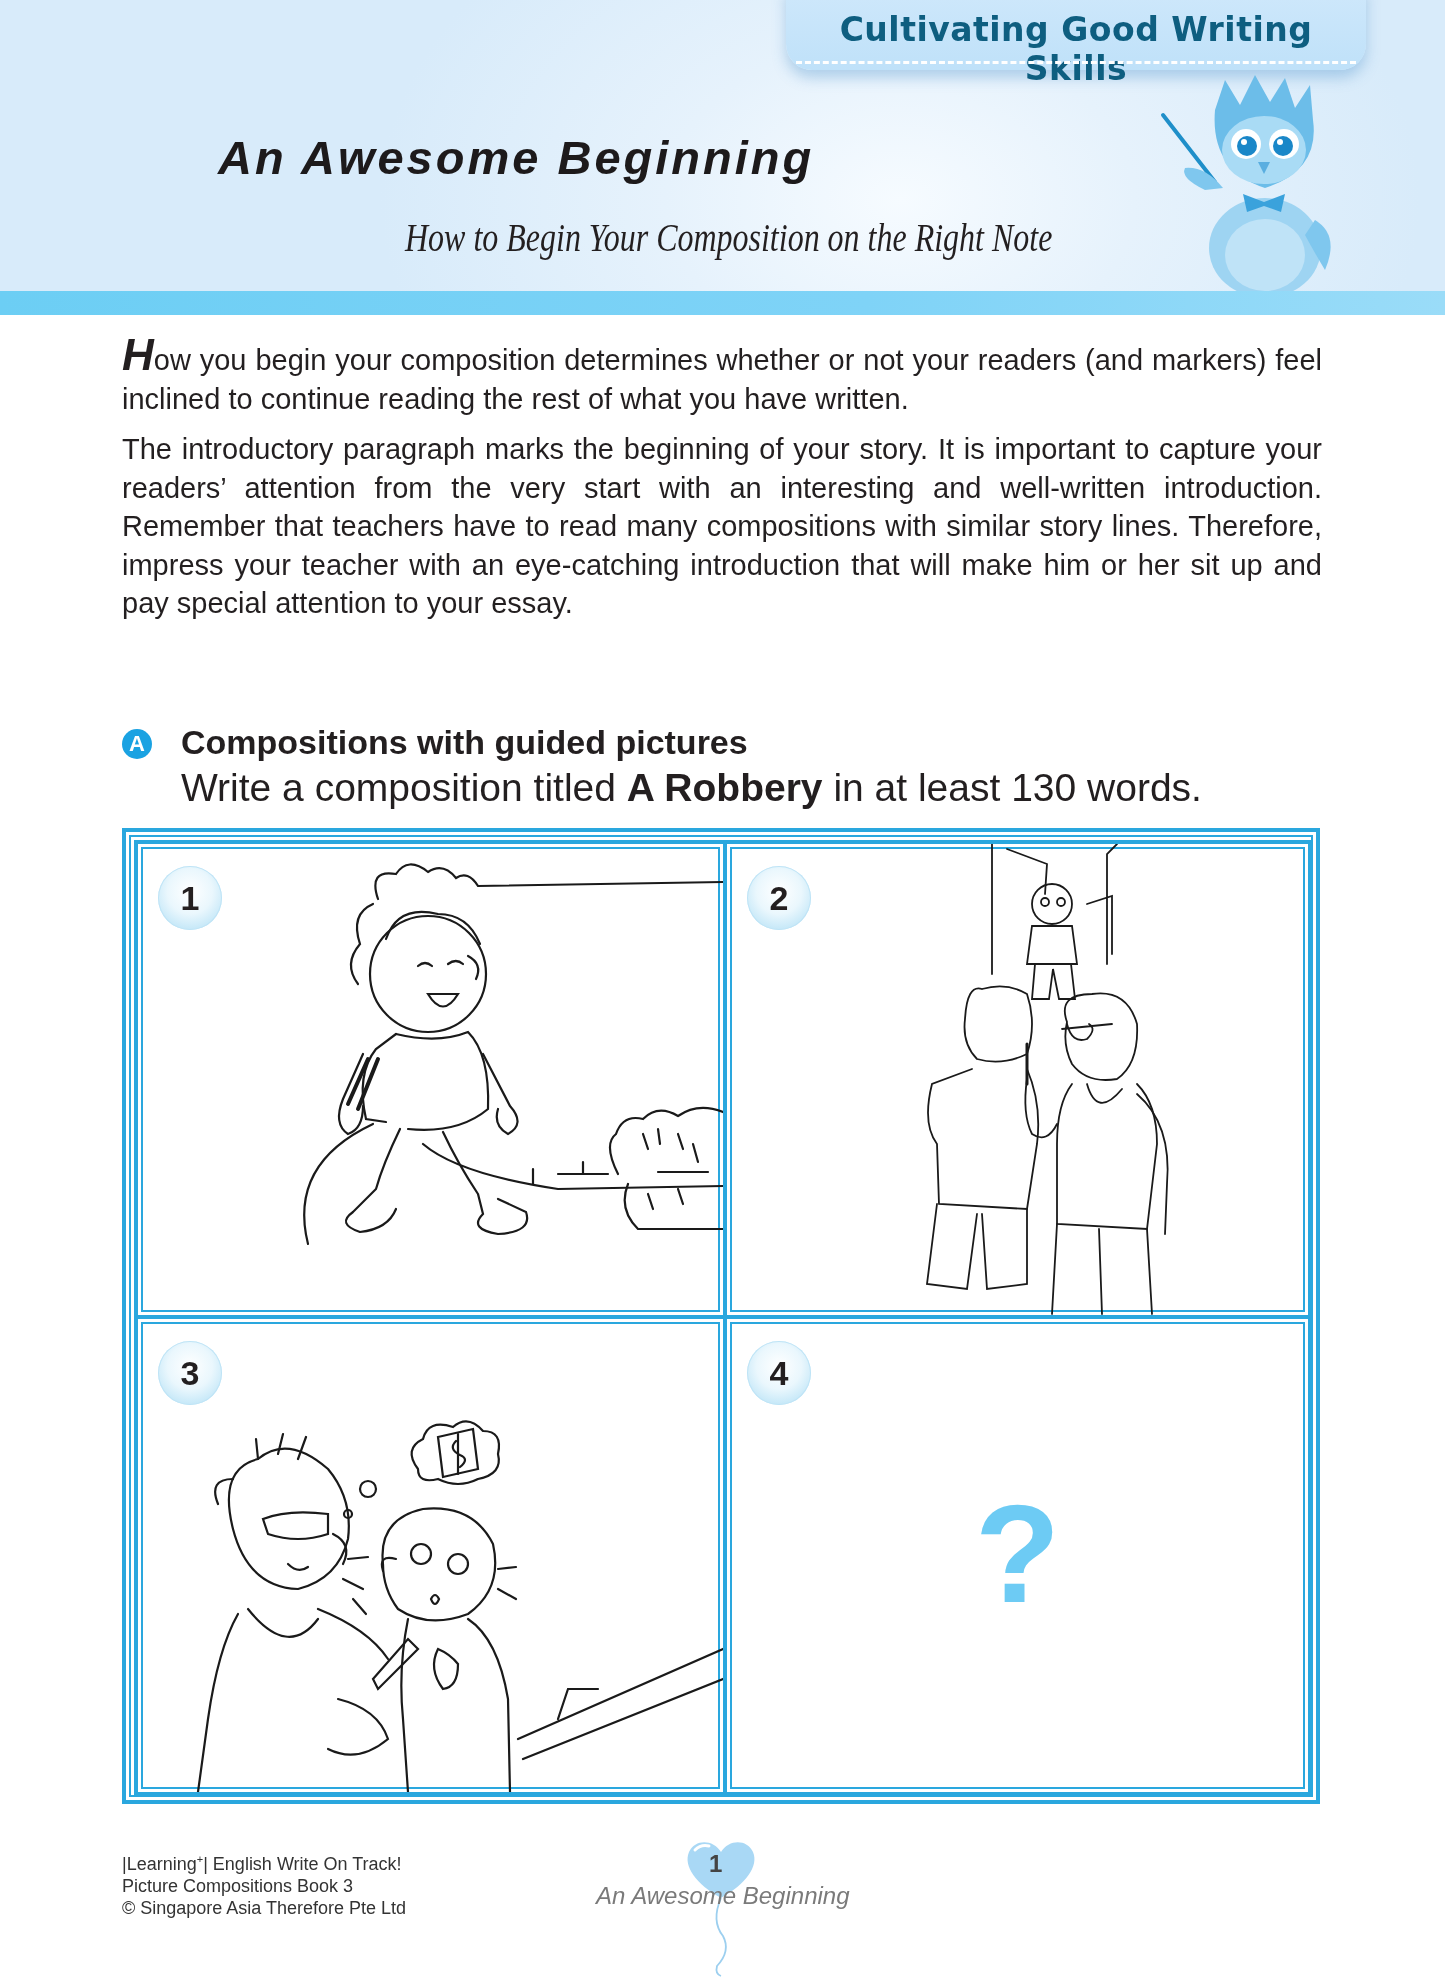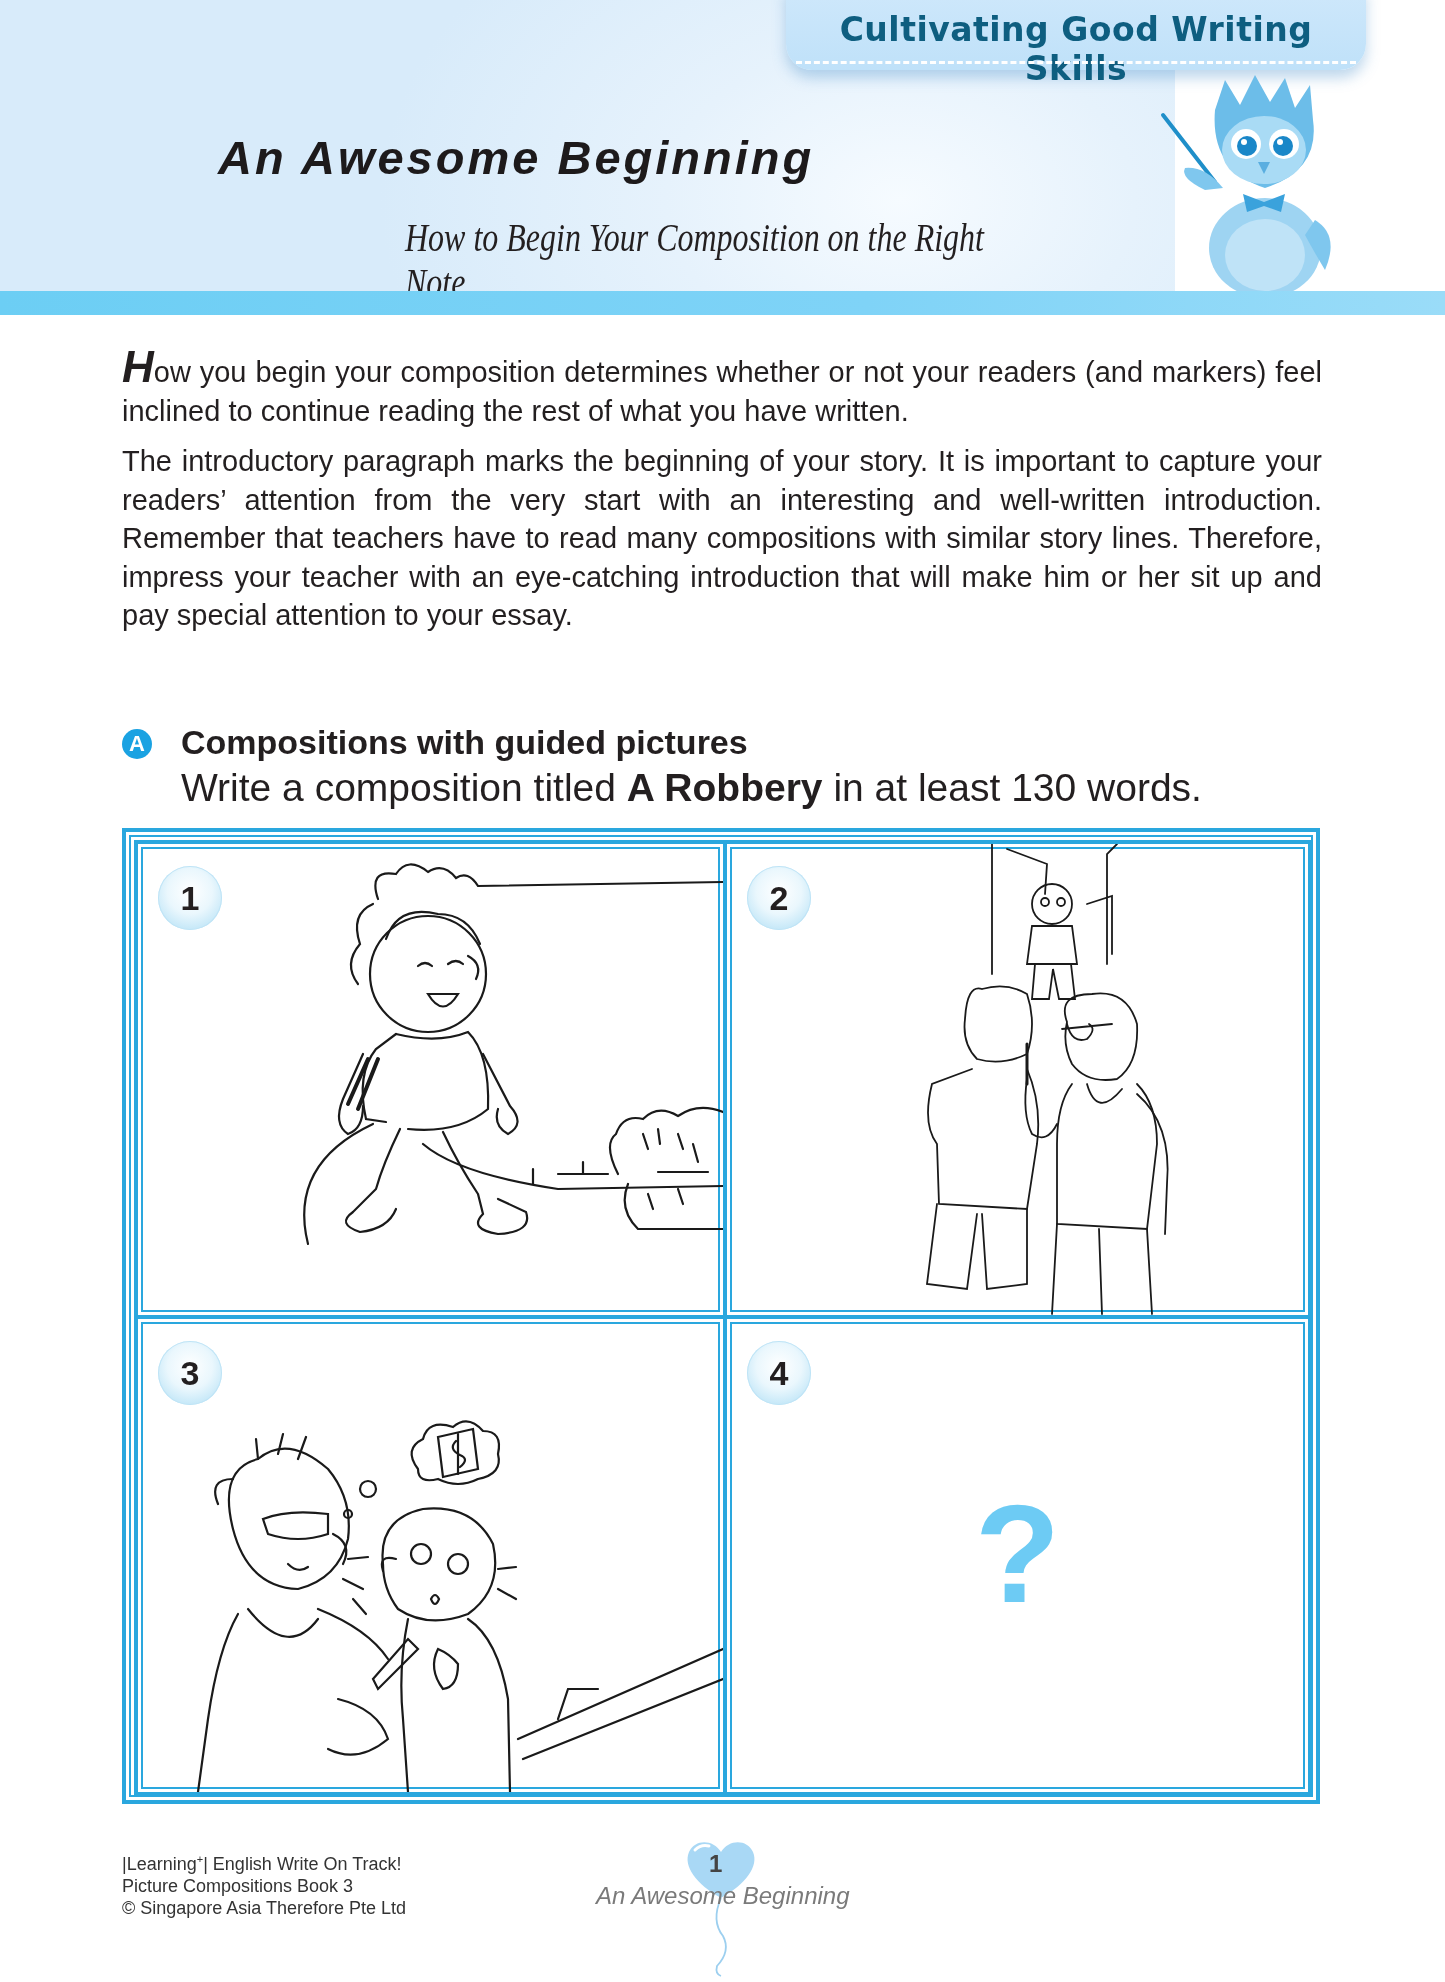--- a/index.html
+++ b/index.html
@@ -4,21 +4,21 @@
 <style>
   html, body { margin: 0; padding: 0; }
   body {
     width: 1445px; height: 1982px; position: relative; overflow: hidden;
     background: #ffffff;
     font-family: "Liberation Sans", sans-serif;
     color: #231f20;
   }
   
   .header {
-    position: absolute; left: 0; top: 0; width: 1175px; height: 291px;
+    position: absolute; left: 0; top: 0; width: 1445px; height: 291px;
     background: radial-gradient(ellipse 520px 360px at 900px 200px, #f6fbff 0%, #e6f2fc 45%, #d8ebfa 100%);
   }
   .header-stripe {
     position: absolute; left: 0; top: 291px; width: 1445px; height: 24px;
     background: linear-gradient(to right, #6ccef4, #7fd3f7 60%, #9adcf8);
   }
   .tab-banner {
     position: absolute; left: 786px; top: -14px; width: 580px; height: 84px;
     background: linear-gradient(to bottom, #cfe8fb, #bfe1f9);
     border-radius: 0 0 26px 26px;
@@ -39,21 +39,21 @@
     font-size: 47px; letter-spacing: 3px; color: #1d1a1b;
   }
   .page-subtitle {
     position: absolute; left: 405px; top: 215px;
     font-family: "Liberation Serif", serif; font-style: italic;
     font-size: 39px; color: #231f20; transform: scaleX(0.82); transform-origin: left top;
   }
   .owl { position: absolute; left: 1145px; top: 70px; width: 230px; height: 240px; }
 
   
-  .content { position: absolute; left: 122px; top: 352px; width: 1200px; }
+  .content { position: absolute; left: 122px; top: 340px; width: 1200px; }
   .para {
     font-size: 29px; line-height: 38.5px; text-align: justify; margin: 0 0 12px 0;
     color: #231f20;
   }
   .drop-cap { font-weight: bold; font-style: italic; font-size: 44px; line-height: 30px; }
   .section {
     position: absolute; left: 122px; top: 722px; width: 1200px;
   }
   .section-badge {
     position: absolute; left: 0; top: 7px; width: 30px; height: 30px; border-radius: 50%;

